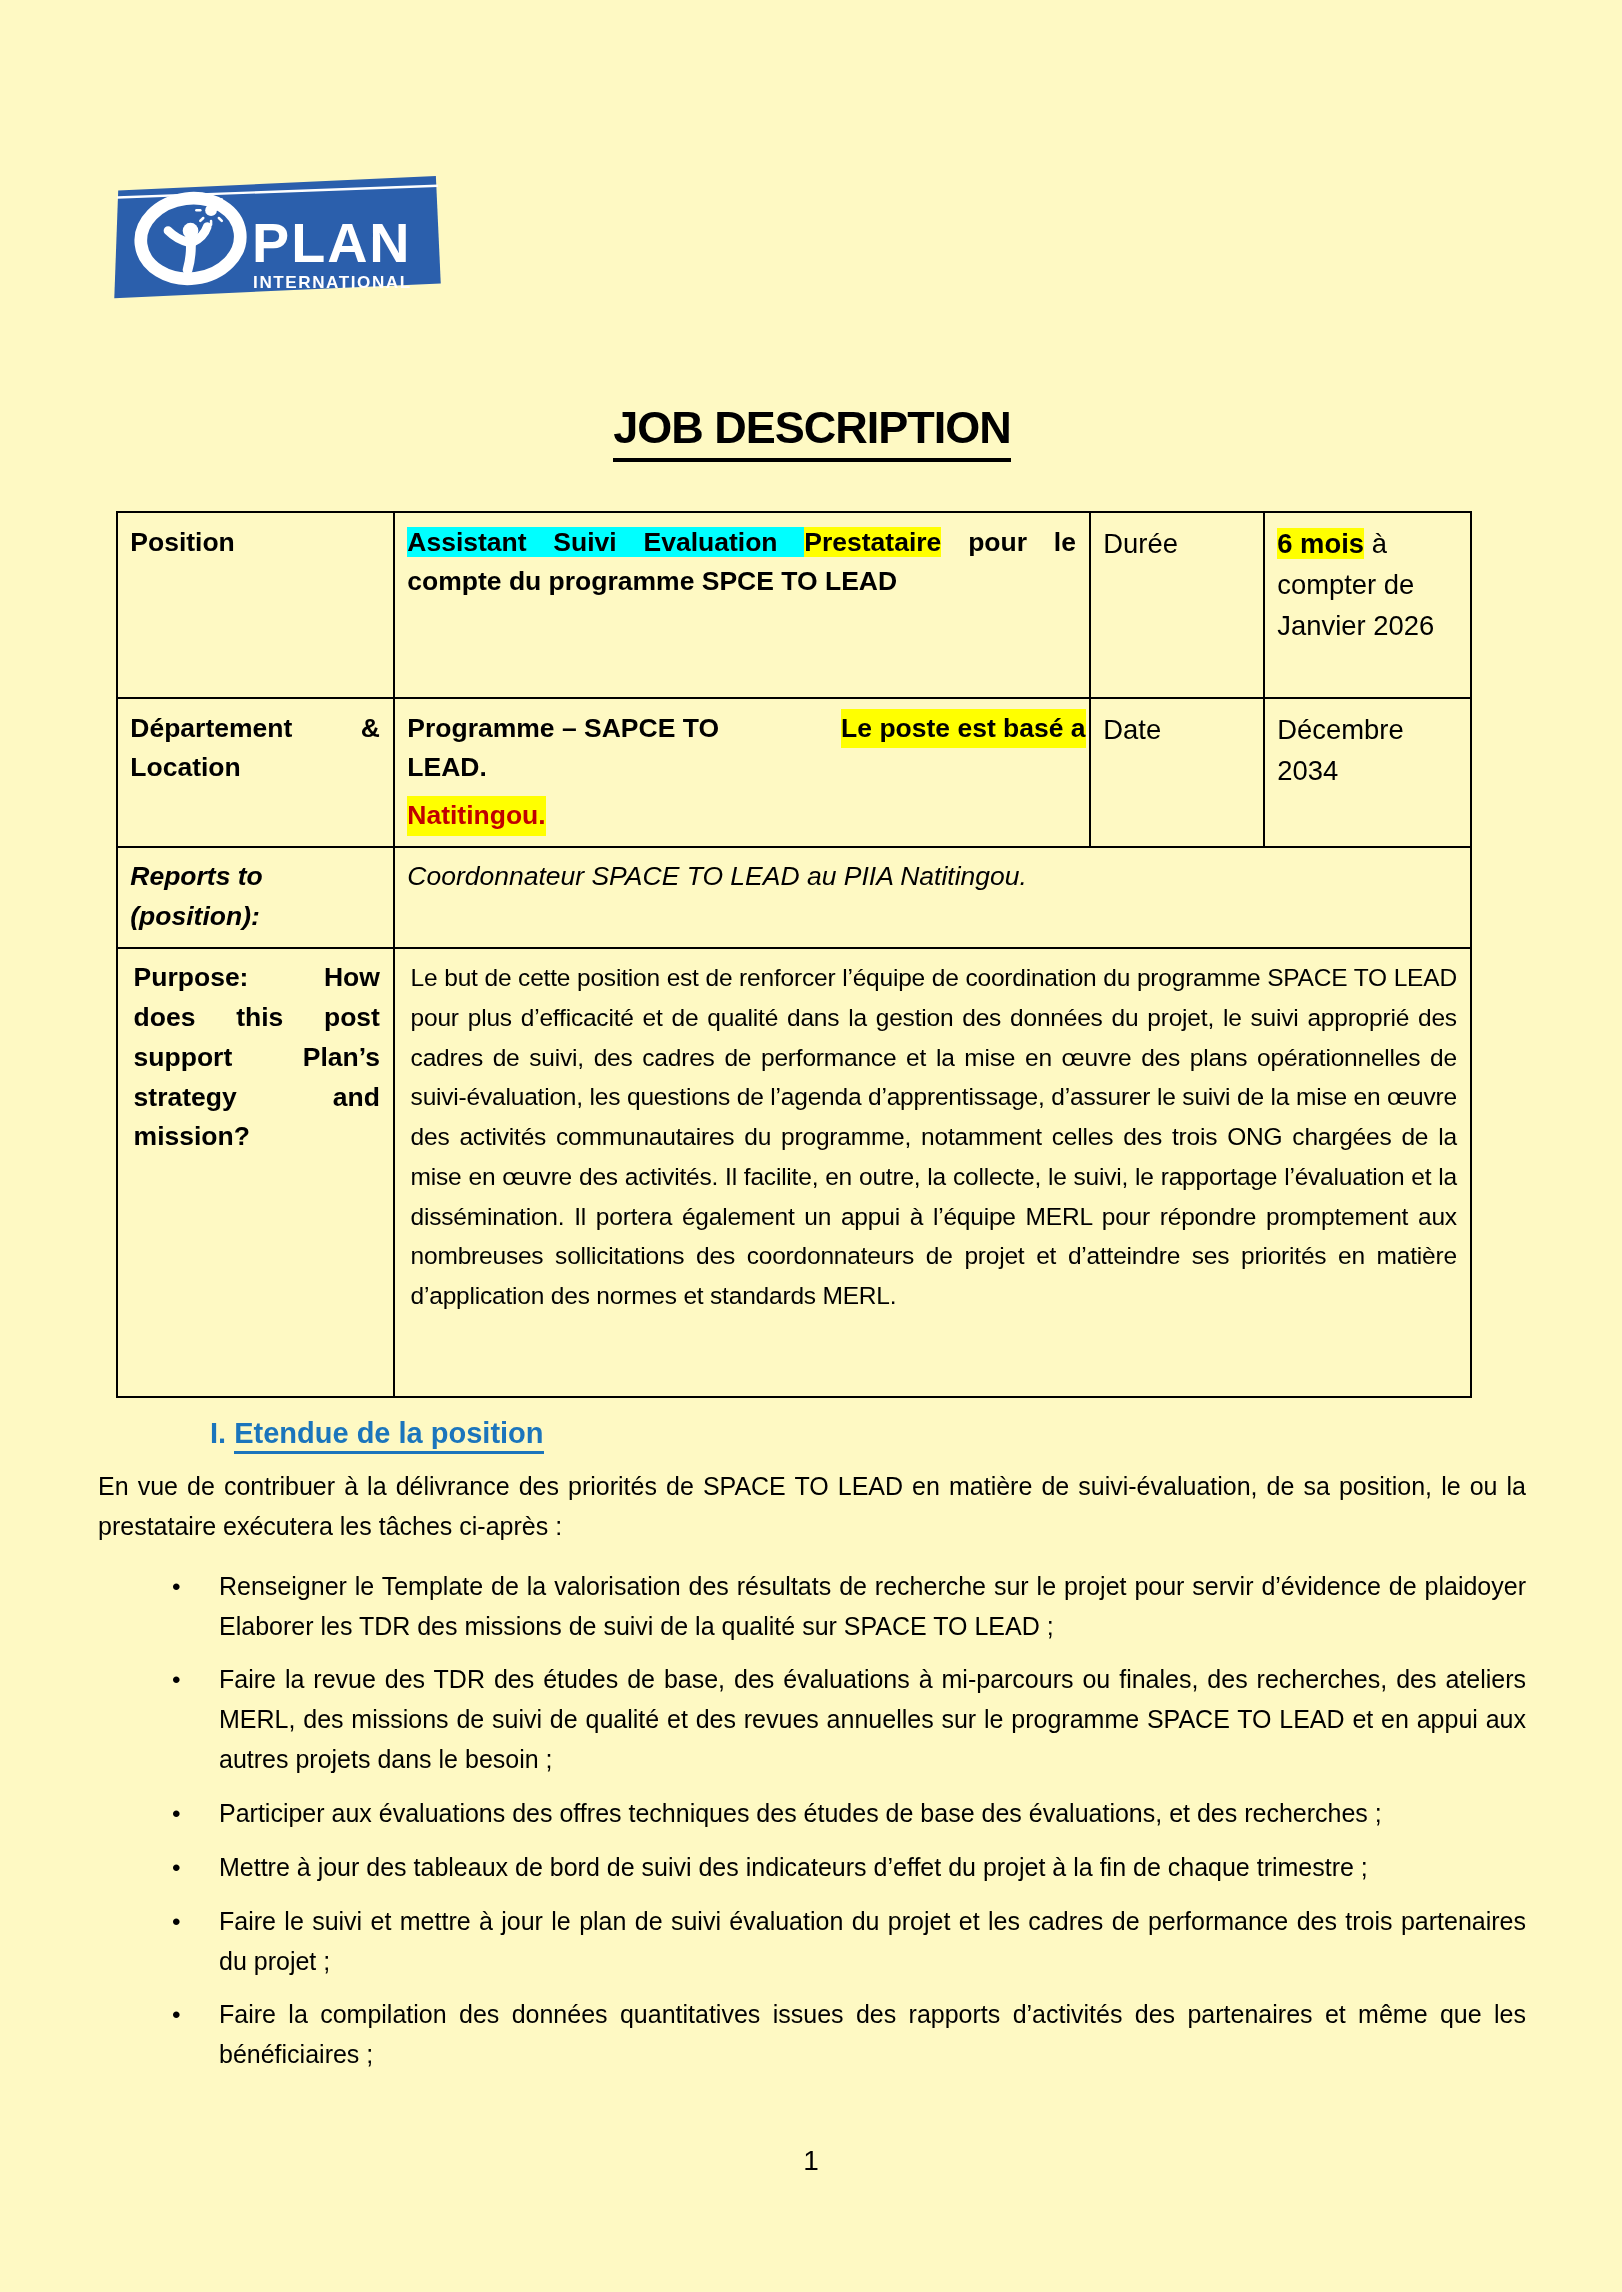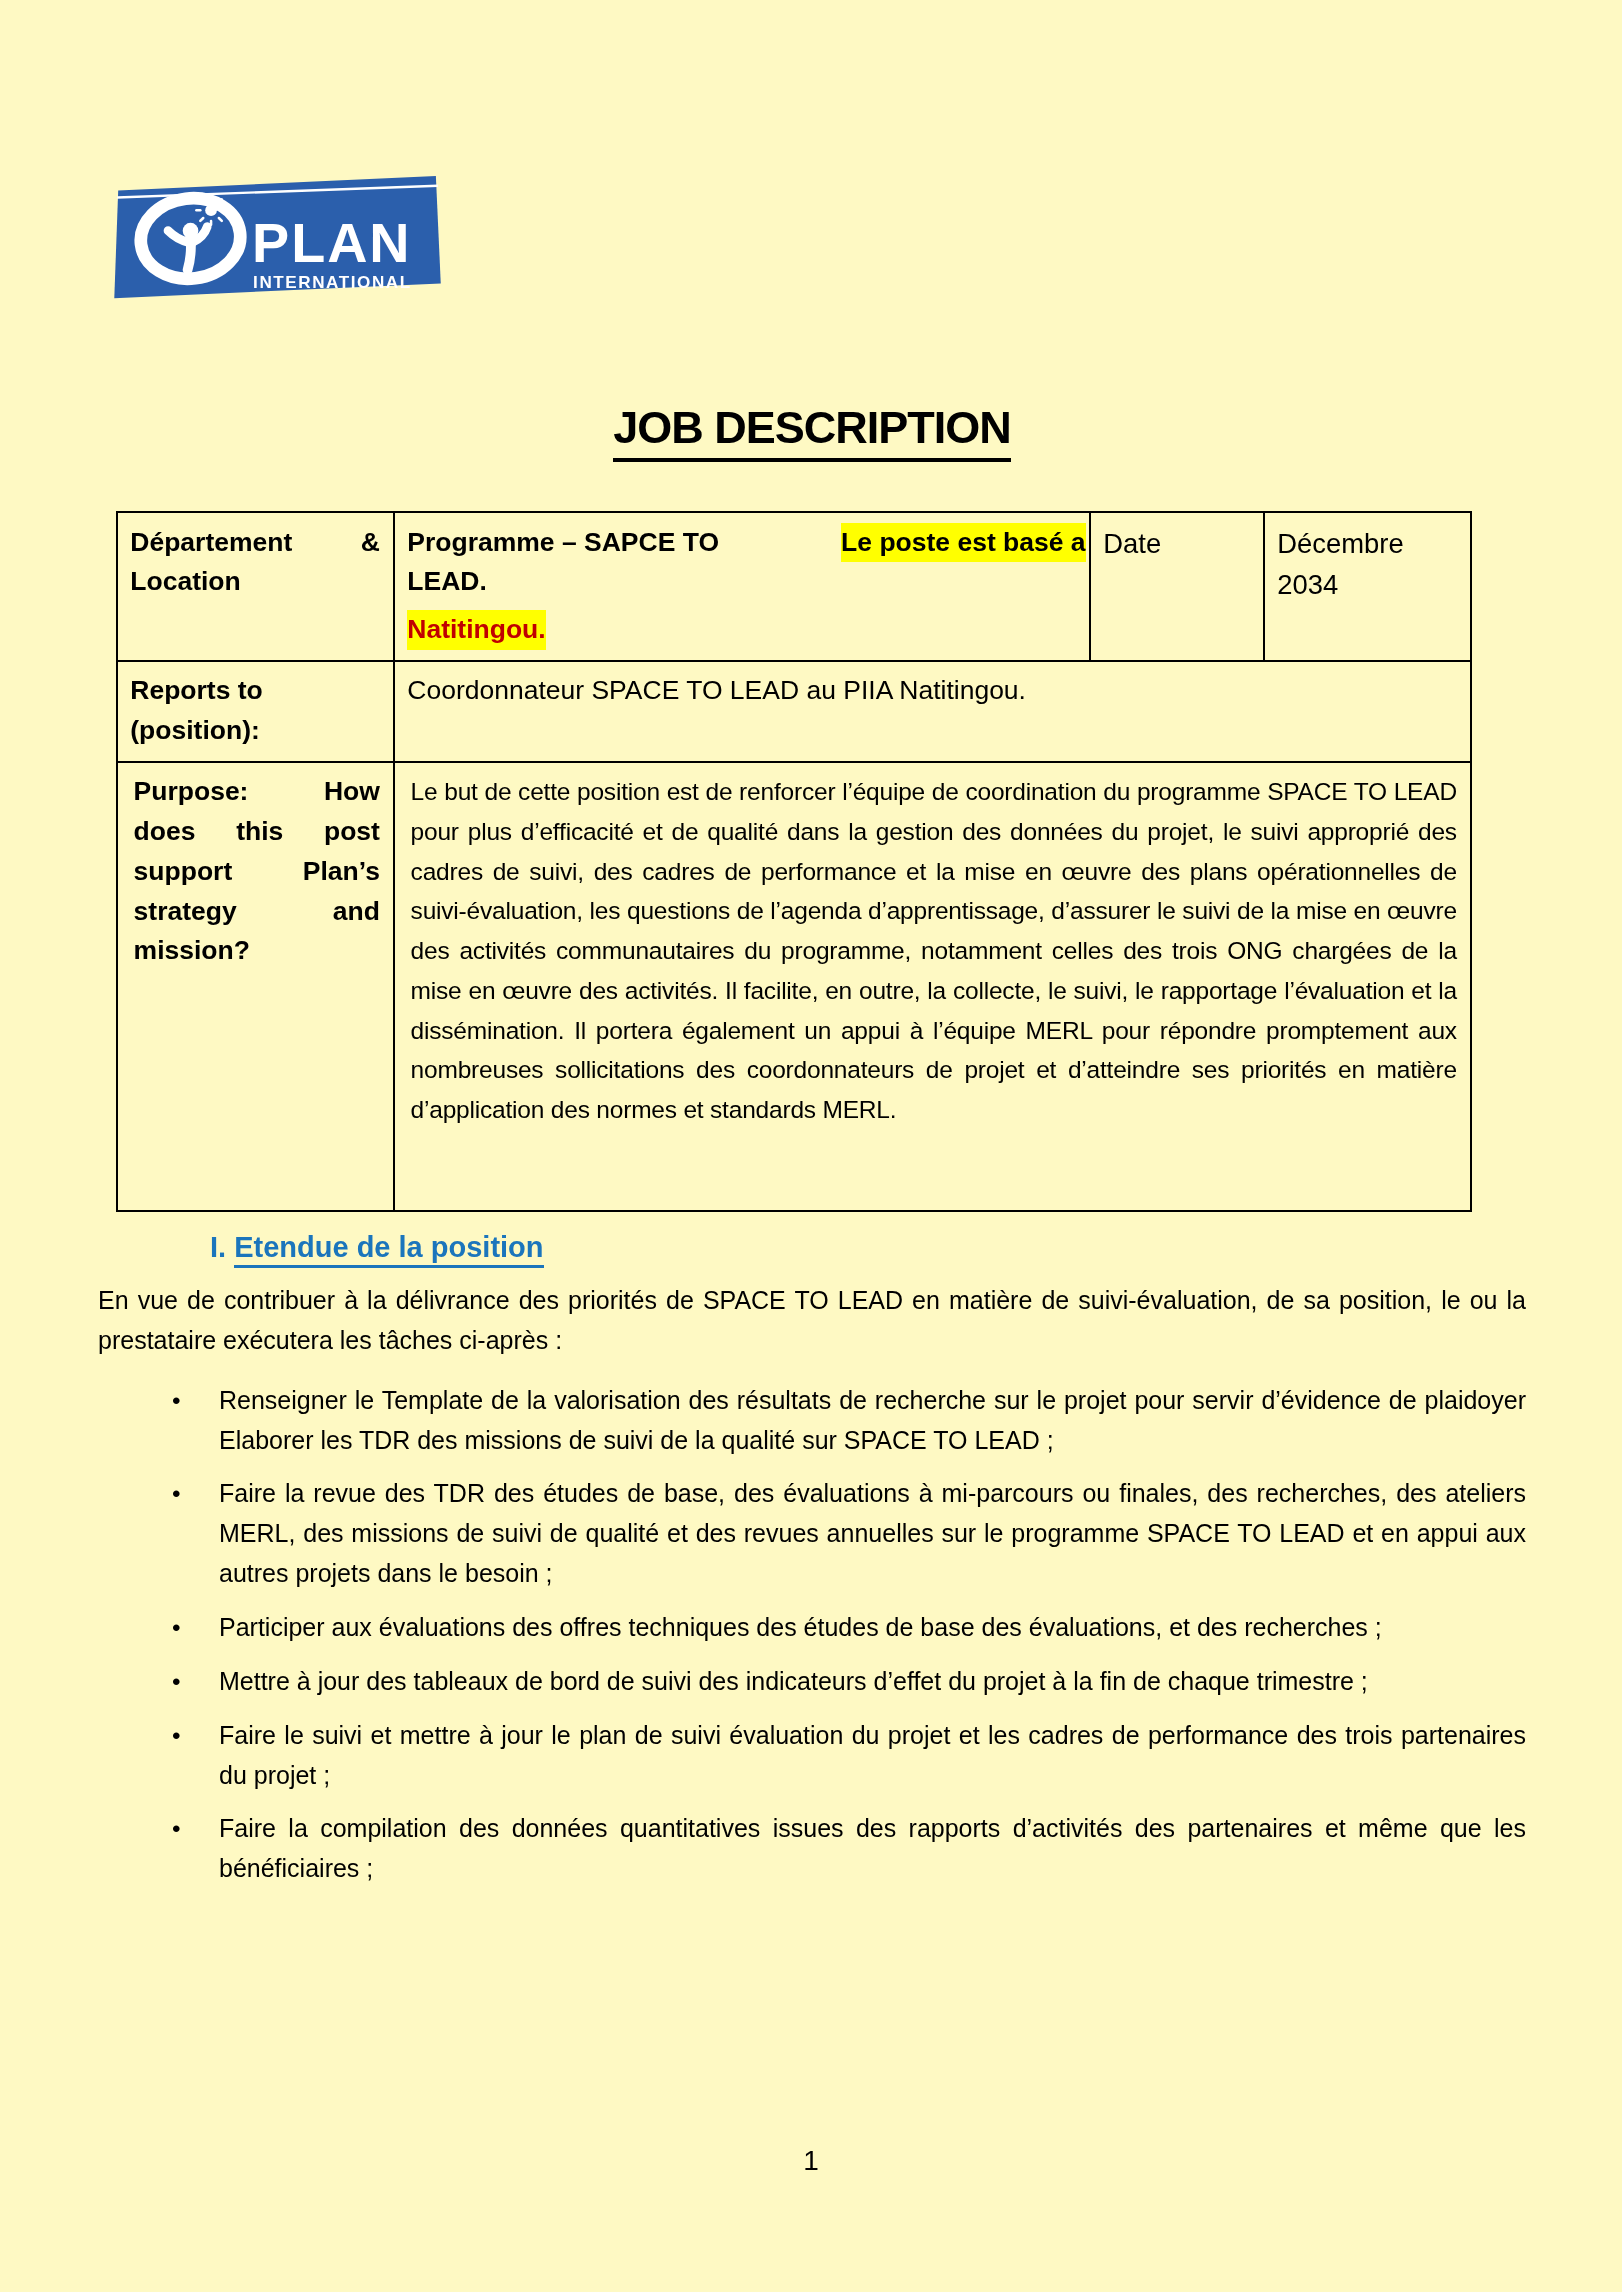--- a/index.html
+++ b/index.html
@@ -29,21 +29,21 @@
     border-collapse:collapse;
     table-layout:fixed;
     font-size:26.5px;
     line-height:1.5;
   }
   .doc-table td { border:2px solid #000; vertical-align:top; padding:9.8px 12.7px; }
   .lbl { font-weight:700; }
   .jst { text-align:justify; }
   td.r1 { height:186px; }
   td.r2 { height:139px; }
-  td.r3 { height:98px; }
+  td.r3 { height:98px;font-style:italic; }
   td.r4 { height:449px;padding-left:16px; }
 
   .hl-c { background:var(--hl-cyan); font-weight:700; }
   .hl-y { background:var(--hl-yellow); font-weight:700; }
   .bold { font-weight:700; }
   .pos-value { font-weight:700; text-align:justify; }
 
   .dept-cell { position:relative; }
   .dept-left { width:365px; font-weight:700; }
   .city { display:inline-block; color:var(--red-text); background:var(--hl-yellow); font-weight:700; margin-top:7.8px; }
@@ -102,20 +102,26 @@
   <h1 class="doc-title"><span class="u">JOB DESCRIPTION</span></h1>
 
   <table class="doc-table">
     <colgroup>
       <col style="width:277px">
         <col style="width:696px">
         <col style="width:174px">
         <col style="width:207px">
     </colgroup>
     <tbody>
+        <tr>
+      <td class="r1 lbl">Position</td>
+      <td class="r1 pos-value"><span class="hl-c">Assistant Suivi Evaluation </span><span class="hl-y">Prestataire</span><span class="bold"> pour le compte du programme SPCE TO LEAD</span></td>
+      <td class="r1 duration-value">Durée</td>
+      <td class="r1 duration-value"><span class="hl-y">6 mois</span><span> à compter de Janvier 2026</span></td>
+    </tr>
     <tr>
       <td class="r2 lbl jst">Département &amp; Location</td>
       <td class="r2 dept-cell">
         <div class="dept-left">Programme – SAPCE TO LEAD.</div>
         <span class="city">Natitingou.</span>
         <span class="based-note">Le poste est basé a</span>
       </td>
       <td class="r2 date-value">Date</td>
       <td class="r2 date-value">Décembre 2034</td>
     </tr>

